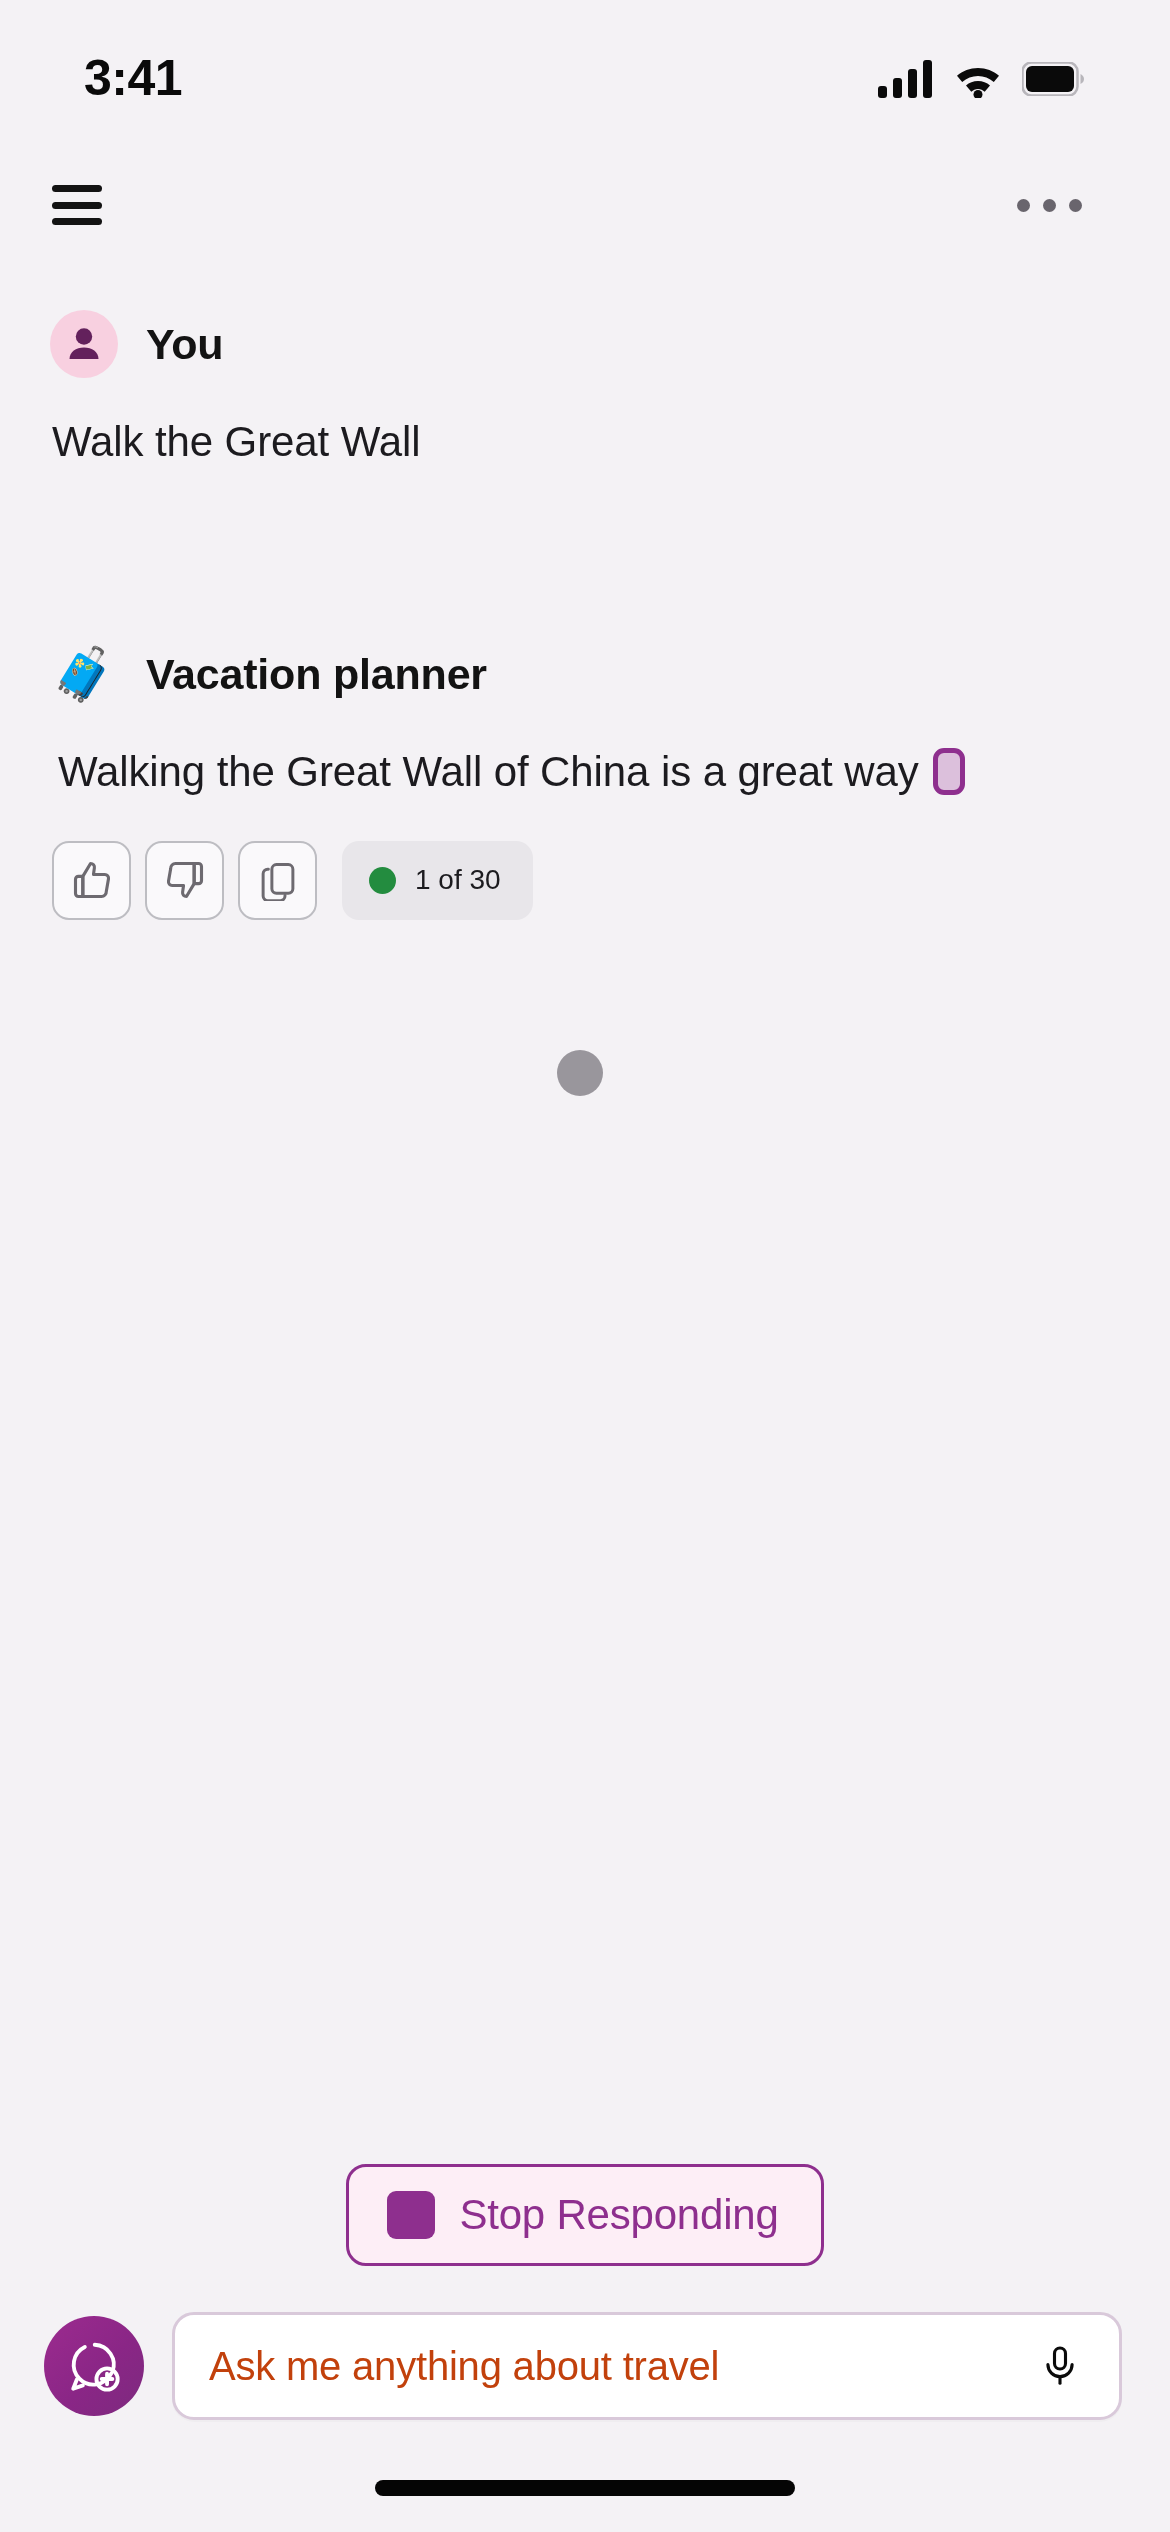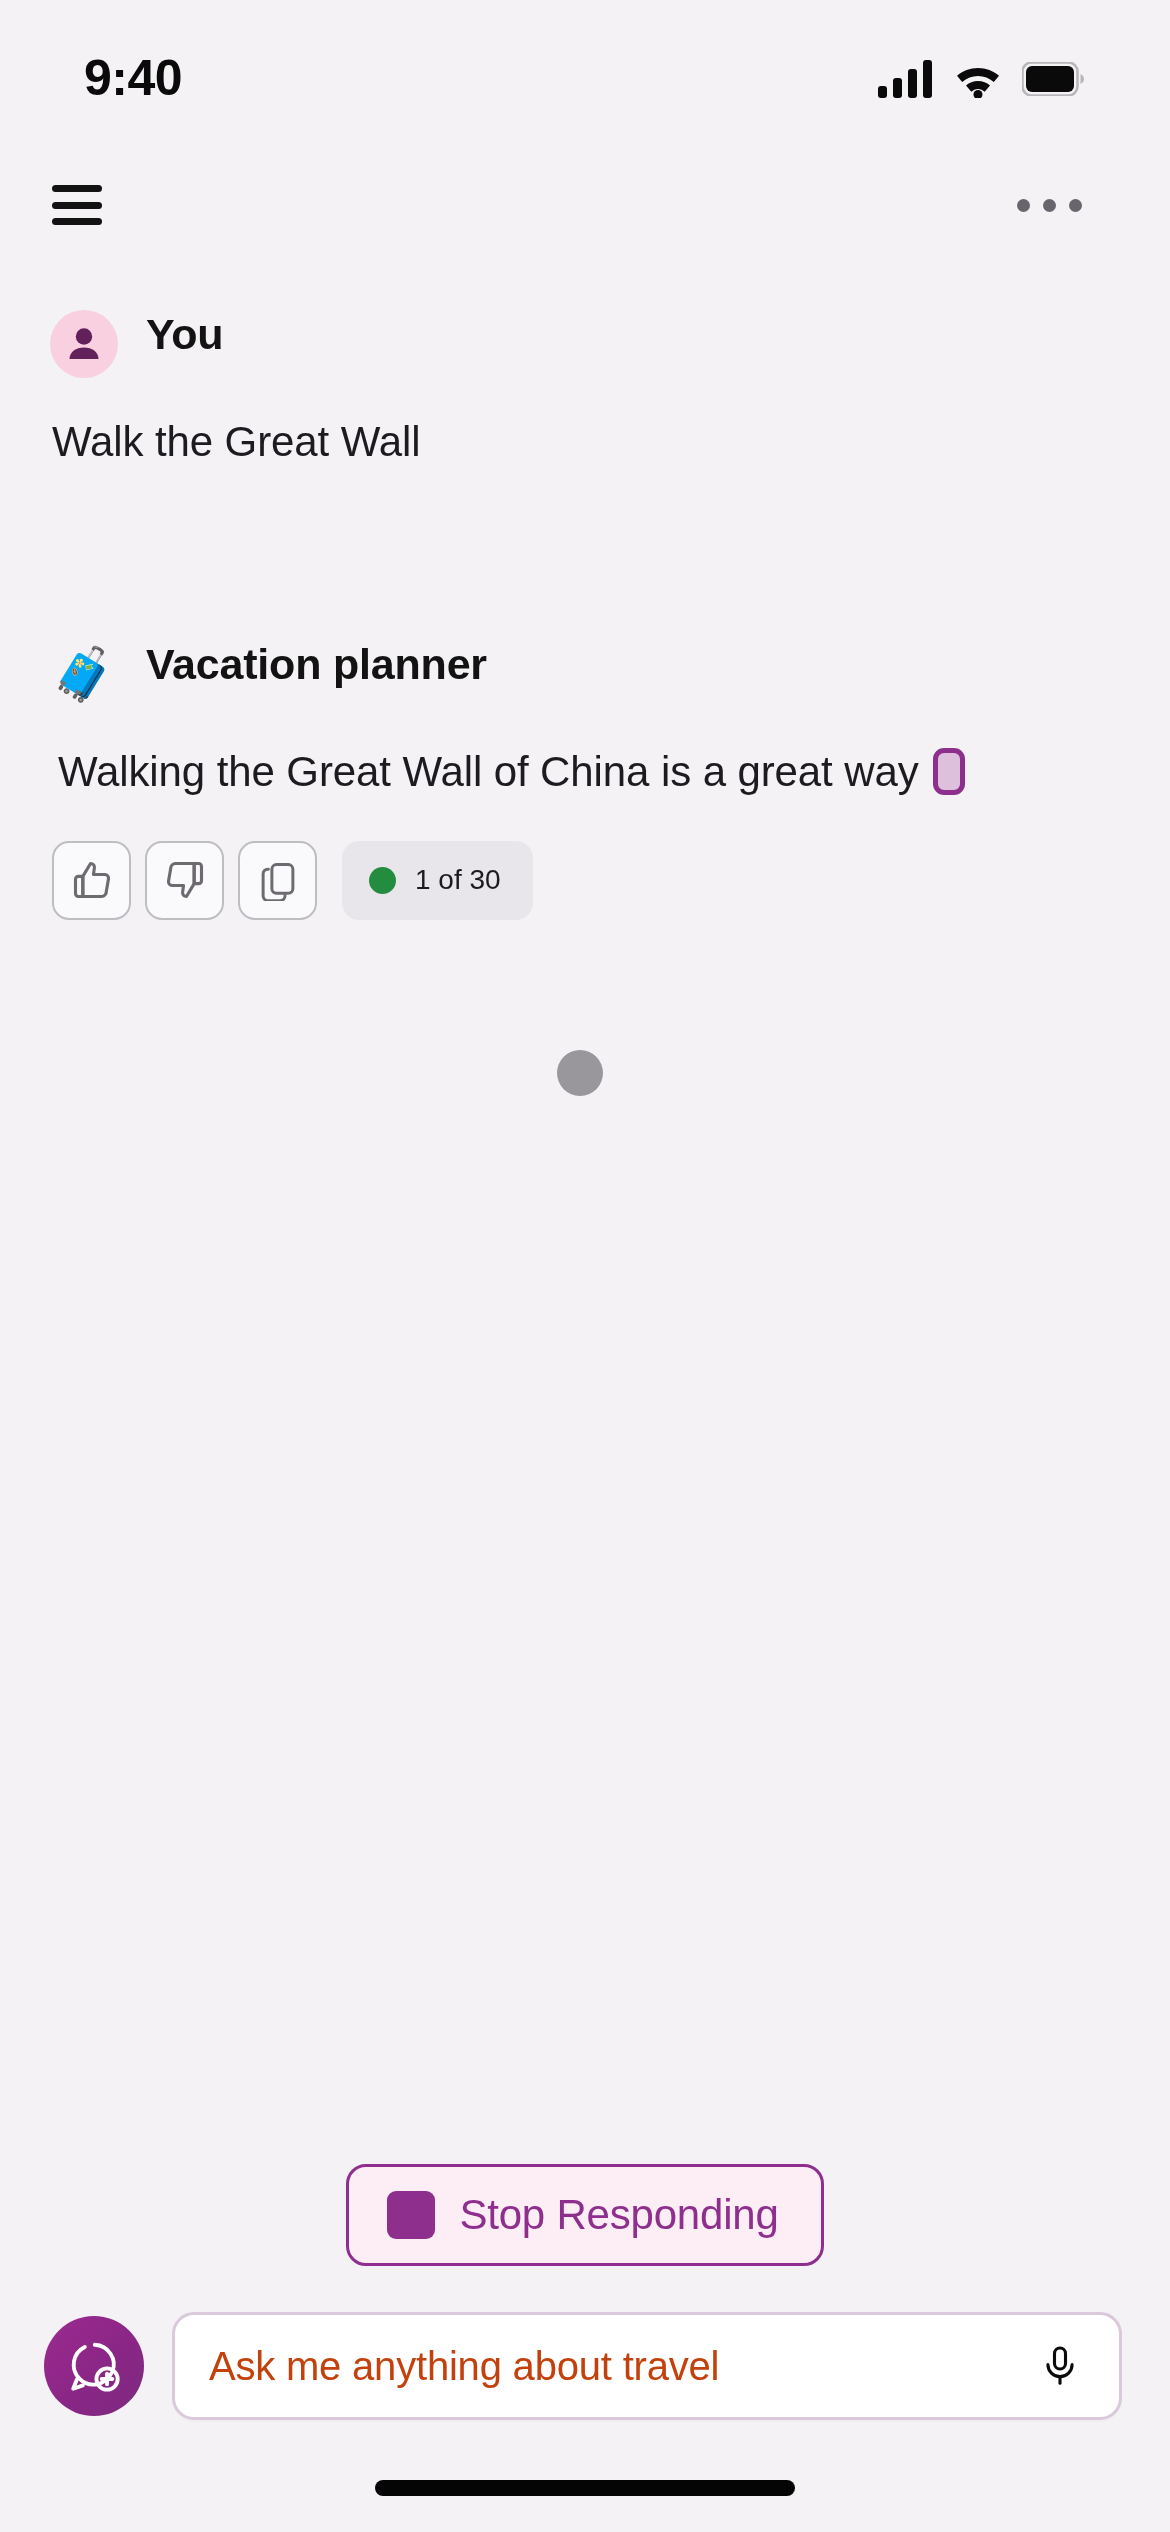--- a/index.html
+++ b/index.html
@@ -51,21 +51,21 @@
 
   
   .chat {
     flex:1 1 auto;
     position:relative;
     padding:0 50px;
     overflow:hidden;
   }
 
   .msg-head {
-    display:flex; align-items:flex-start; gap:28px;
+    display:flex; align-items:center; gap:28px;
   }
   .msg-user-head { margin-top:50px; }
   .msg-bot-head { margin-top:170px; }
 
   .avatar {
     width:68px; height:68px; border-radius:50%;
     background:#f8d0e0;
     display:flex; align-items:center; justify-content:center;
     flex:0 0 auto;
   }
@@ -182,21 +182,21 @@
   
   .home-area { flex:0 0 auto; height:66px; display:flex; align-items:flex-start; justify-content:center; padding-top:14px; }
   .home-bar { width:420px; height:16px; border-radius:10px; background:#050505; }
 </style>
 </head>
 <body>
 
 <div class="phone">
 
   <div class="statusbar">
-    <div class="status-time">9:40</div>
+    <div class="status-time">3:41</div>
     <div class="status-icons">
       <svg class="ico" width="56" height="38" viewBox="0 0 56 38">
         <rect x="0" y="26" width="9" height="12" rx="3" fill="#0a0a0a"></rect>
         <rect x="15" y="18" width="9" height="20" rx="3" fill="#0a0a0a"></rect>
         <rect x="30" y="9" width="9" height="29" rx="3" fill="#0a0a0a"></rect>
         <rect x="45" y="0" width="9" height="38" rx="3" fill="#0a0a0a"></rect>
       </svg>
       <svg class="ico" width="52" height="38" viewBox="0 0 52 38">
         <path d="M26 8c8 0 15.4 2.9 21 7.8l-5.2 6.3C37.3 18.2 31.9 16 26 16s-11.3 2.2-15.8 6.1L5 15.8C10.6 10.9 18 8 26 8z" fill="#0a0a0a"></path>
         <path d="M26 21c4.6 0 8.8 1.7 12 4.5l-5.3 6.3C30.9 30.1 28.6 29 26 29s-4.9 1.1-6.7 2.8L14 25.5C17.2 22.7 21.4 21 26 21z" fill="#0a0a0a"></path>

